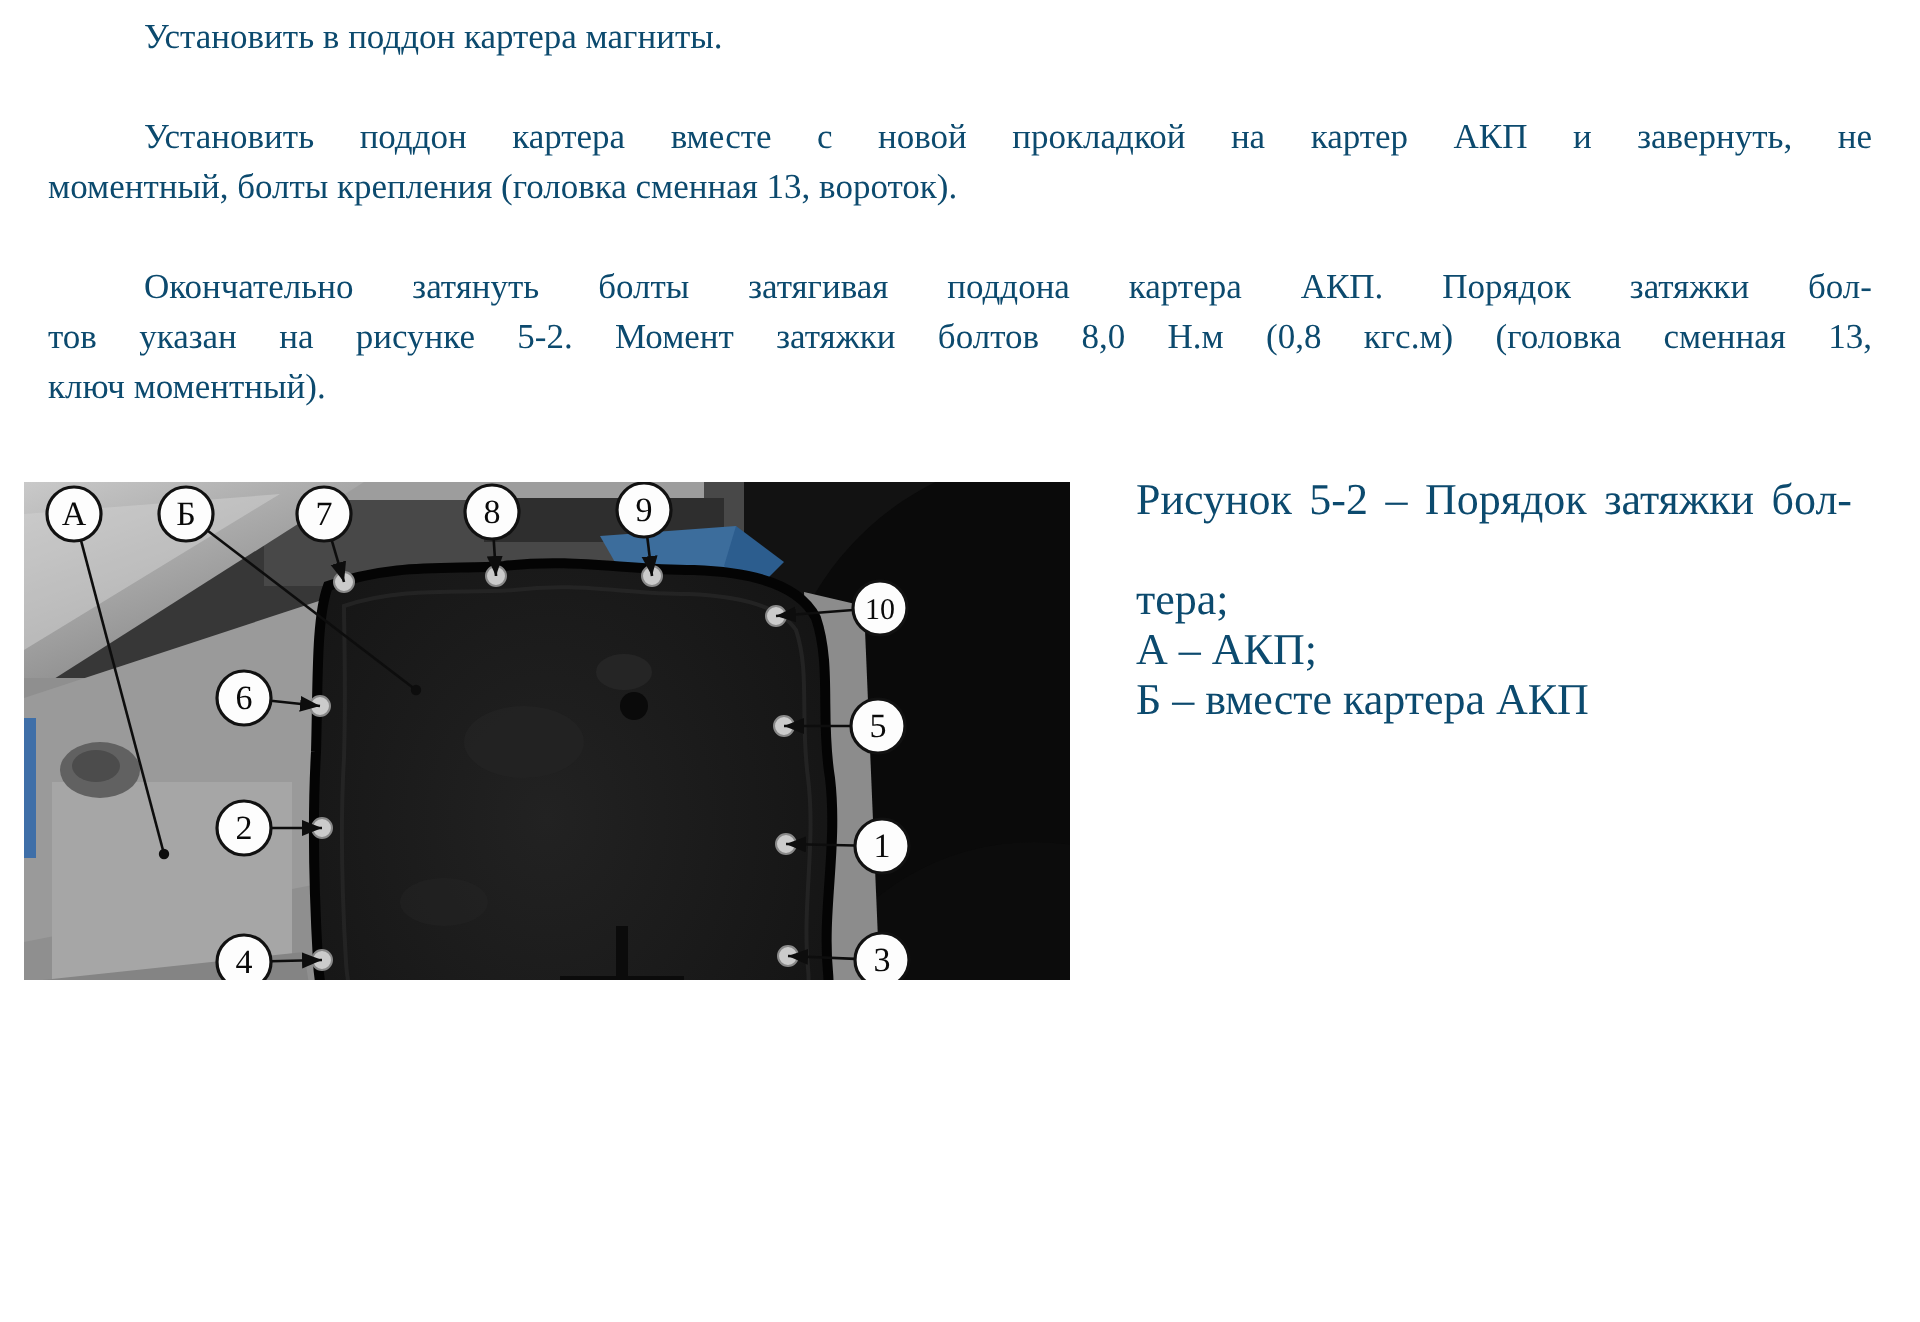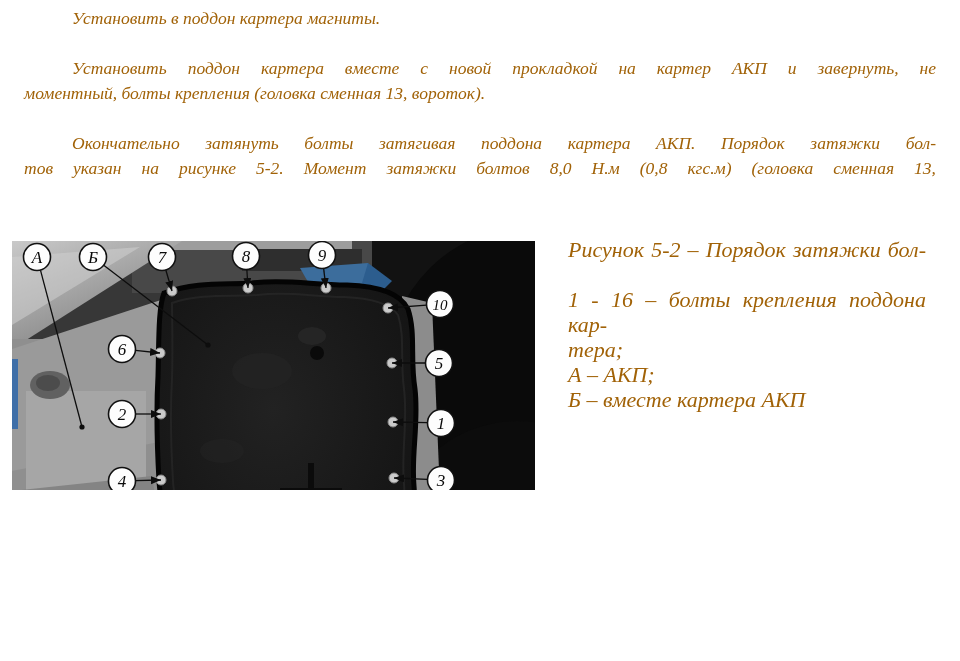--- a/index.html
+++ b/index.html
@@ -1,23 +1,22 @@
 <!DOCTYPE html>
 <html><head>
 <meta charset="utf-8">
 <style>
   html,body{margin:0;padding:0;}
   .page{
     position:relative;
     width:960px;height:490px;
     background:#ffffff;
     font-family:"Liberation Serif","DejaVu Serif",serif;
-    color:#a16207;
+    color:#0c4a6e;
     overflow:hidden;
-    font-style:italic;
   }
   
   .text-block{
     position:absolute;left:24px;top:6px;width:912px;
     font-size:17.5px;line-height:25px;
   }
   .para{margin:0 0 25px 0;padding:0;}
   .line{display:block;}
   .indent{padding-left:48px;}
   .jfull{text-align:justify;text-align-last:justify;}
@@ -42,20 +41,21 @@
     <div class="para">
       <span class="line indent">Установить в поддон картера магниты.</span>
     </div>
     <div class="para">
       <span class="line indent jfull">Установить поддон картера вместе с новой прокладкой на картер АКП и завернуть, не</span>
       <span class="line">моментный, болты крепления (головка сменная 13, вороток).</span>
     </div>
     <div class="para">
       <span class="line indent jfull">Окончательно затянуть болты затягивая поддона картера АКП. Порядок затяжки бол-</span>
       <span class="line jfull">тов  указан на рисунке 5-2. Момент затяжки болтов 8,0 Н.м (0,8 кгс.м) (головка сменная 13,</span>
+      <span class="line">ключ моментный).</span>
     </div>
   </div>
 
   <div class="figure">
     <svg id="figure-svg" width="523" height="406" viewBox="0 0 523 406" xmlns="http://www.w3.org/2000/svg">
       <defs>
         <marker id="arrowhead" markerUnits="userSpaceOnUse" markerWidth="12" markerHeight="10" refX="10" refY="4" orient="auto">
           <path d="M0,0 L10,4 L0,8 Z" fill="#0d0d0d"></path>
         </marker>
         <linearGradient id="beamGrad" x1="0" y1="0" x2="0.6" y2="1">
@@ -248,19 +248,18 @@
             <circle cx="355" cy="386" r="13.5" fill="#fdfdfd" stroke="#111111" stroke-width="1.6"></circle>
             <text x="355" y="391.5" text-anchor="middle" font-family="Liberation Serif, DejaVu Serif, serif" font-size="15" fill="#0a0a0a">12</text>
           </g>
         </g>
     </svg>
   </div>
 
   <div class="caption">
     <span class="cap-line jfull">Рисунок 5-2 – Порядок затяжки бол-</span>
     <span class="cap-line"></span>
-    <span class="cap-line jfull">1 - 16 – болты крепления поддона кар-</span>
     <span class="cap-line">тера;</span>
     <span class="cap-line">А – АКП;</span>
     <span class="cap-line">Б – вместе картера АКП</span>
   </div>
 
 </div>
 
 </body></html>

